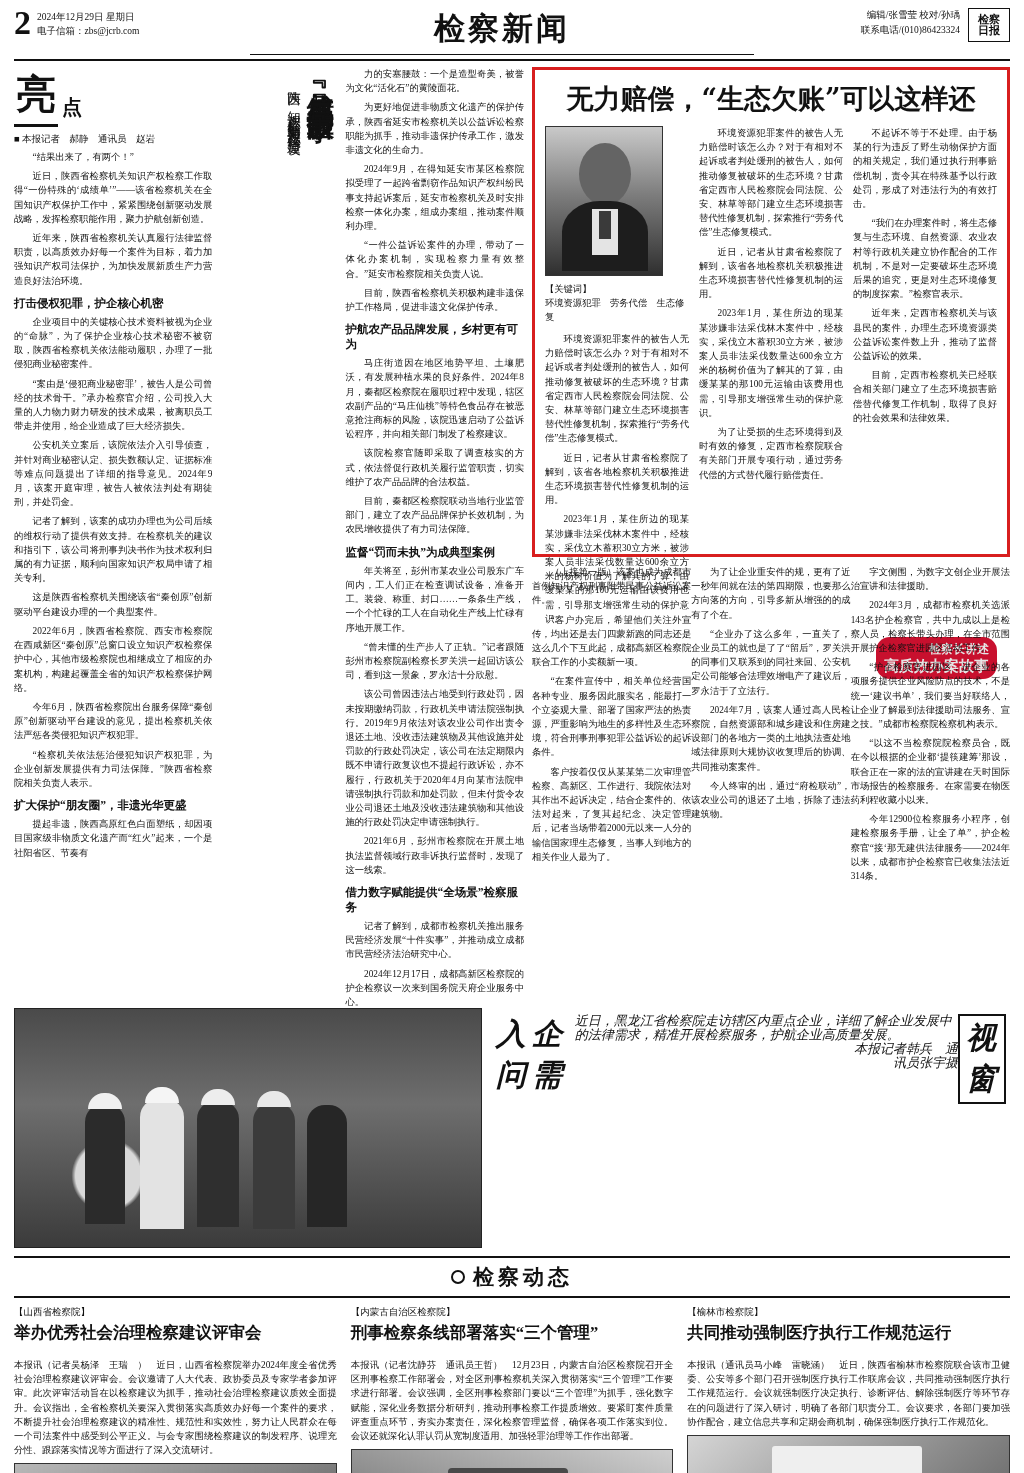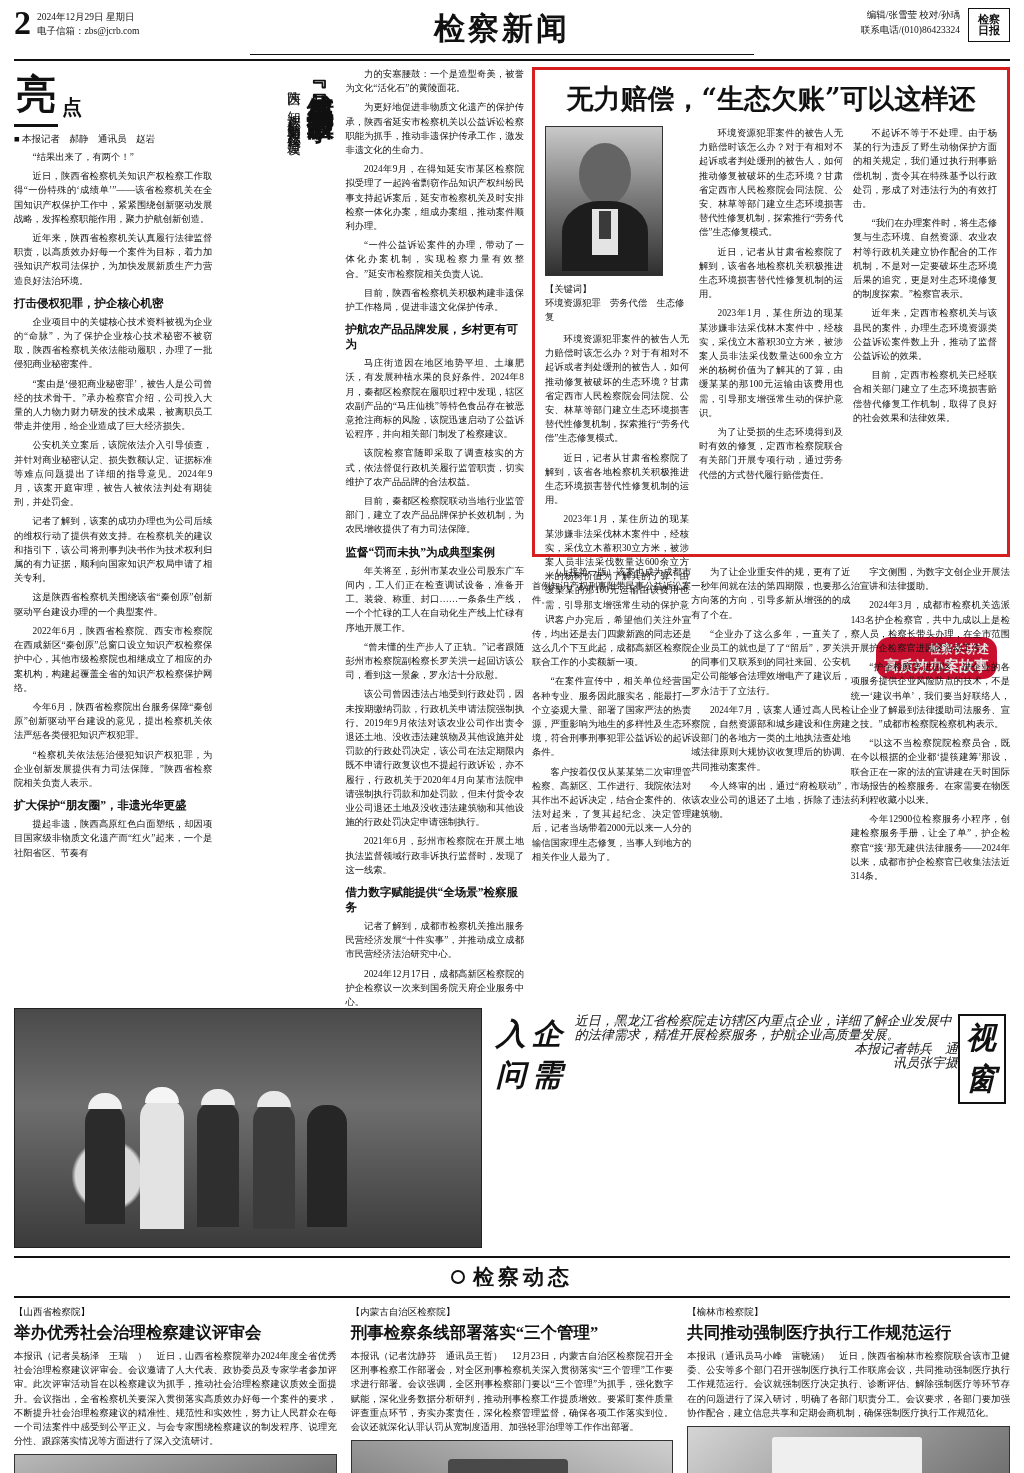--- a/index.html
+++ b/index.html
@@ -76,21 +76,21 @@
   }
   .stamp .l1 { font-size:12px; }
   .stamp .l2 { font-size:15px; }
 
   
   .dyn-head { display:flex; align-items:center; justify-content:center; gap:8px; border-top:2px solid #111; border-bottom:2px solid #111; margin-top:8px; padding:5px 0; }
   .dyn-head .txt { font-size:21px; font-weight:bold; letter-spacing:4px; }
   .dyn-cols { display:flex; gap:14px; margin-top:8px; }
   .dyn-col { flex:1; }
   .dyn-tag { font-size:9.5px; margin-bottom:3px; }
-  .dyn-title { font-size:16.5px; font-weight:bold; line-height:22px; margin-bottom:5px; }
+  .dyn-title { font-size:16.5px; font-weight:bold; line-height:22px; margin-bottom:14px; }
   .dyn-photo { width:100%; height:196px; border:1px solid #333; background:#909090; margin-top:6px; overflow:hidden; position:relative;}
 
   .imgcap { font-size:13px; line-height:14px; }
   .win-badge { font-size:30px; font-weight:bold; border:2px solid #111; padding:2px 6px; display:inline-block; letter-spacing:2px;}
   .smallcaps { font-size:9.3px; line-height:14.2px; text-align:justify; }
 
   
   .ph1 { background:
       radial-gradient(circle at 20% 70%, #d9d9d9 0 8%, transparent 9%),
       linear-gradient(180deg,#4a4a4a 0%,#6e6e6e 40%,#3b3b3b 100%); }

